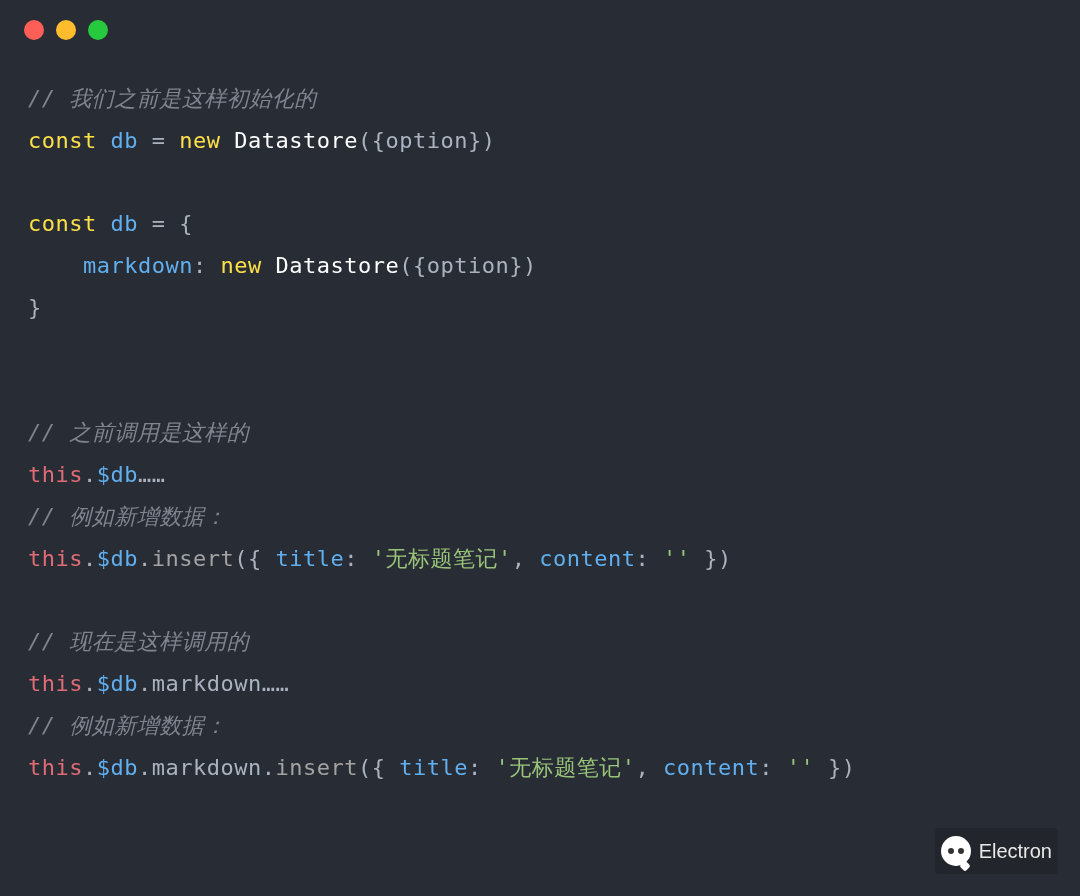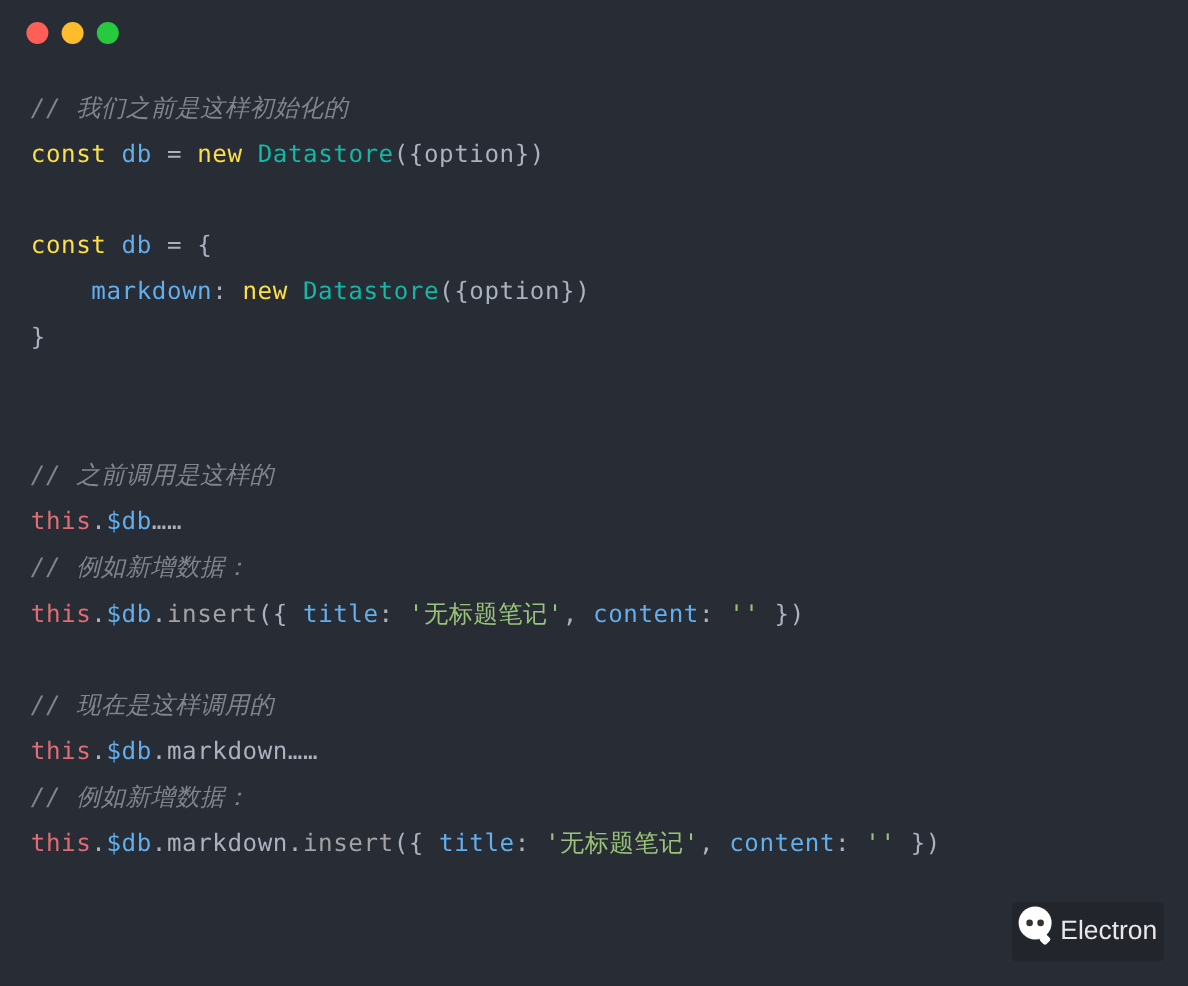--- a/index.html
+++ b/index.html
@@ -47,21 +47,21 @@
     .keyword {
       color: #fde047;
     }
     .variable {
       color: #61afef;
     }
     .operator {
       color: #abb2bf;
     }
     .classname {
-      color: #14b8a6;
+      color: #ffffff;
       text-align: center;
     }
     .punct {
       color: #abb2bf;
     }
     .property {
       color: #61afef;
     }
     .thisref {
       color: #e06c75;
@@ -74,24 +74,25 @@
       color: #98c379;
     }
     .plain {
       color: #abb2bf;
     }
     .watermark {
       position: absolute;
       bottom: 22px;
       right: 22px;
       display: flex;
+      align-items: center;
       gap: 8px;
       color: #e8e8e8;
       font-family: -apple-system, BlinkMacSystemFont, 'Segoe UI', sans-serif;
-      font-size: 24px;
+      font-size: 20px;
       background: rgba(0,0,0,0.15);
       padding: 4px 6px;
       border-radius: 4px;
     }
     .watermark-icon {
       width: 30px;
       height: 30px;
       background: #fff;
       border-radius: 50%;
       position: relative;

